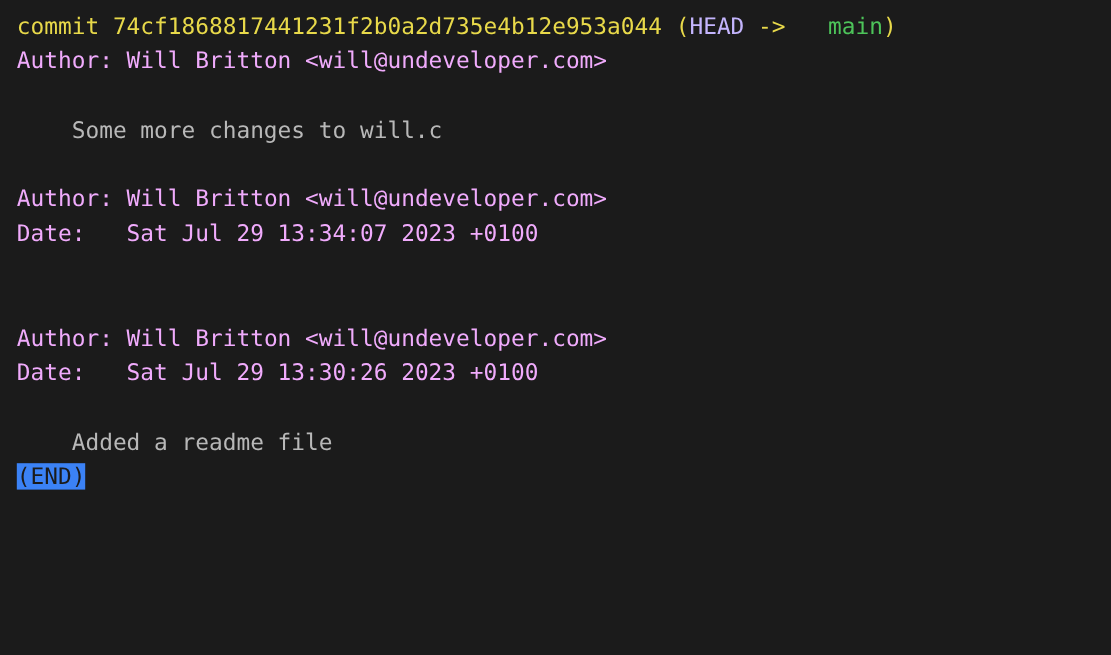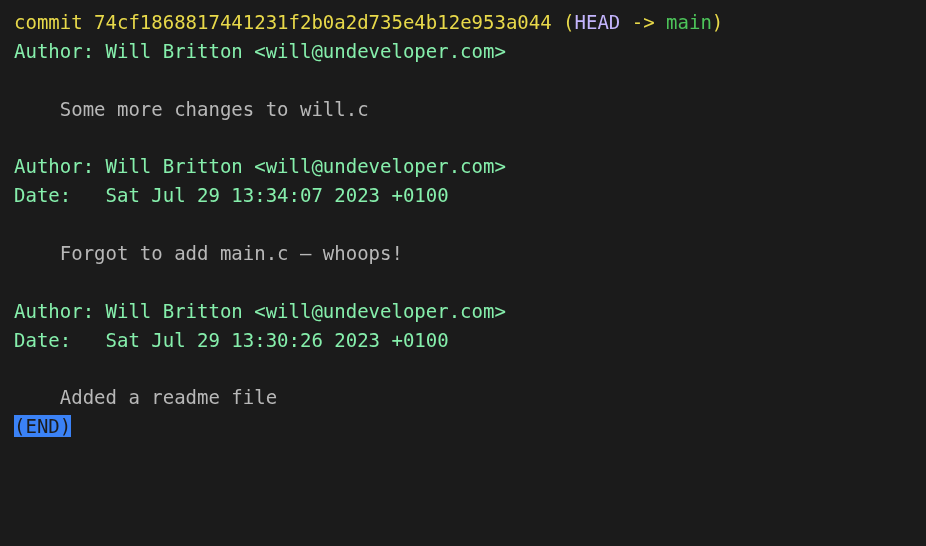--- a/index.html
+++ b/index.html
@@ -28,23 +28,24 @@
       color: #e8d94a;
     }
     .head {
       color: #c4b5fd;
     }
     .arrow {
       color: #e8d94a;
     }
     .branch {
       color: #4dc45a;
+      margin-left: 24px;
     }
     .meta {
-      color: #86efac;
+      color: #f0abfc;
     }
     .msg {
       color: #b8b8b8;
     }
     .blank {
       height: 1.52em;
     }
     .indent {
       display: inline-block;
       width: 4ch;
@@ -64,21 +65,20 @@
 
   <div class="line"><span class="commit-word">commit </span><span class="commit-hash">74cf1868817441231f2b0a2d735e4b12e953a044</span><span class="paren"> (</span><span class="head">HEAD</span><span class="arrow"> -&gt; </span><span class="branch">main</span><span class="paren">)</span></div>
   <div class="line meta"><span>Author: </span><span>Will Britton &lt;will@undeveloper.com&gt;</span></div>
   <div class="blank"></div>
   <div class="line msg"><span class="indent"></span><span>Some more changes to will.c</span></div>
   <div class="blank"></div>
 
   <div class="line meta"><span>Author: </span><span>Will Britton &lt;will@undeveloper.com&gt;</span></div>
   <div class="line meta"><span>Date:   </span><span>Sat Jul 29 13:34:07 2023 +0100</span></div>
   <div class="blank"></div>
-  <div class="line msg"><span class="indent"></span><span>Forgot to add main.c — whoops!</span></div>
   <div class="blank"></div>
 
   <div class="line meta"><span>Author: </span><span>Will Britton &lt;will@undeveloper.com&gt;</span></div>
   <div class="line meta"><span>Date:   </span><span>Sat Jul 29 13:30:26 2023 +0100</span></div>
   <div class="blank"></div>
   <div class="line msg"><span class="indent"></span><span>Added a readme file</span></div>
 
   <div class="line"><span class="end-marker">(END)</span></div>
 
 </div>

